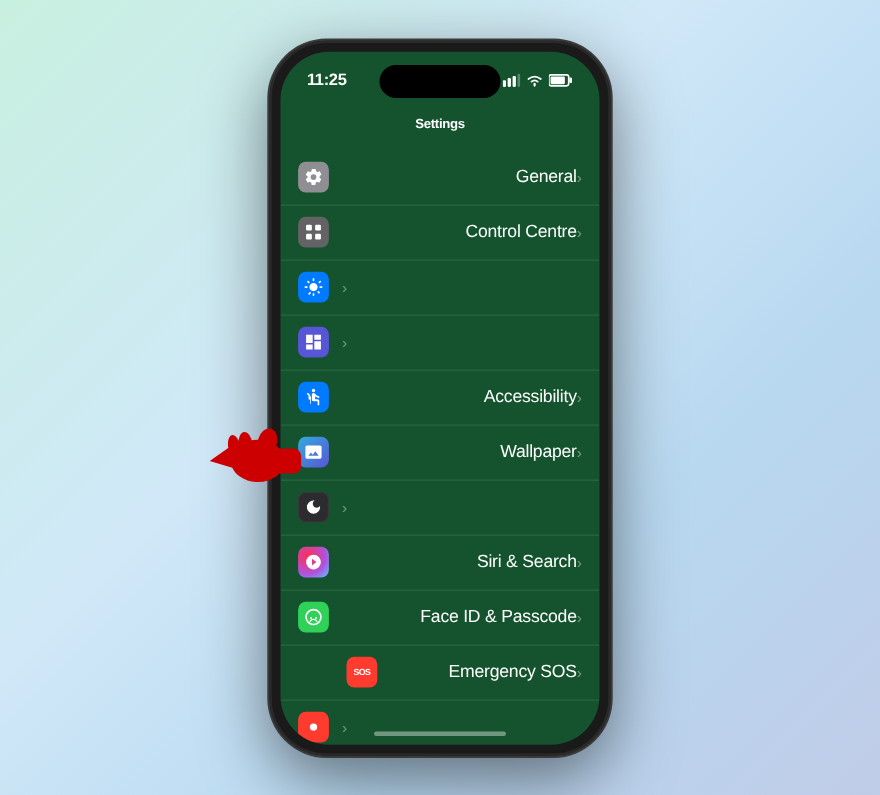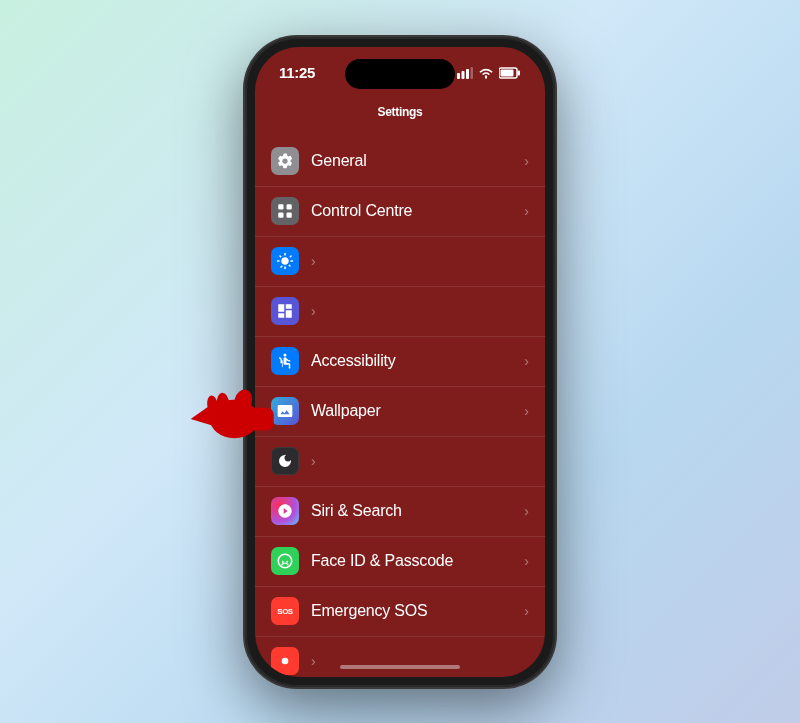--- a/index.html
+++ b/index.html
@@ -75,21 +75,21 @@
       box-shadow: 0 50px 0 #2a2a2a, 0 100px 0 #2a2a2a;
     }
 
     
     .phone-screen {
       position: absolute;
       top: 10px;
       left: 10px;
       right: 10px;
       bottom: 10px;
-      background: #7f1d1d;
+      background: #14532d;
       border-radius: 44px;
       overflow: hidden;
     }
 
     
     .dynamic-island {
       position: absolute;
       top: 12px;
       left: 50%;
       transform: translateX(-50%);
@@ -145,20 +145,21 @@
     }
 
     
     .settings-list {
       position: absolute;
       top: 90px;
       left: 0;
       right: 0;
       bottom: 0;
       overflow: hidden;
+      text-align: right;
     }
 
     .settings-item {
       display: flex;
       align-items: center;
       padding: 0 16px;
       height: 50px;
       border-bottom: 0.5px solid rgba(255,255,255,0.1);
       cursor: pointer;
       position: relative;
@@ -350,21 +351,21 @@
           <div class="item-icon" style="background:#30d158;">
             <svg width="18" height="18" viewBox="0 0 24 24" fill="white">
                 <path d="M9 11.75A1.25 1.25 0 0 0 7.75 13 1.25 1.25 0 0 0 9 14.25 1.25 1.25 0 0 0 10.25 13 1.25 1.25 0 0 0 9 11.75zm6 0A1.25 1.25 0 0 0 13.75 13 1.25 1.25 0 0 0 15 14.25 1.25 1.25 0 0 0 16.25 13 1.25 1.25 0 0 0 15 11.75zM12 2C6.47 2 2 6.5 2 12a10 10 0 0 0 10 10 10 10 0 0 0 10-10A10 10 0 0 0 12 2zm0 18a8 8 0 0 1-8-8 8 8 0 0 1 8-8 8 8 0 0 1 8 8 8 8 0 0 1-8 8zm0-6c-2.33 0-4.32 1.45-5.12 3.5h1.67c.69-1.19 1.97-2 3.45-2 1.48 0 2.75.81 3.45 2h1.67C16.32 15.45 14.33 14 12 14z"></path>
               </svg>
           </div>
           <span class="item-label">Face ID &amp; Passcode</span>
           <span class="chevron">›</span>
         </div>
 
         <div class="settings-item">
-          <div class="item-icon" style="background:#ff3b30; display:flex; align-items:center; justify-content:center;">
+          <div class="item-icon" style="background:#ff3b30; display:flex; align-items:center; justify-content:center;margin-left:44px;">
             <span style="font-size:8px; font-weight:900; color:white; letter-spacing:-0.5px;">SOS</span>
           </div>
           <span class="item-label">Emergency SOS</span>
           <span class="chevron">›</span>
         </div>
 
         <div class="settings-item">
           <div class="item-icon" style="background:#ff3b30;">
             <svg width="16" height="16" viewBox="0 0 24 24" fill="white">
                 <circle cx="12" cy="12" r="5"></circle>

